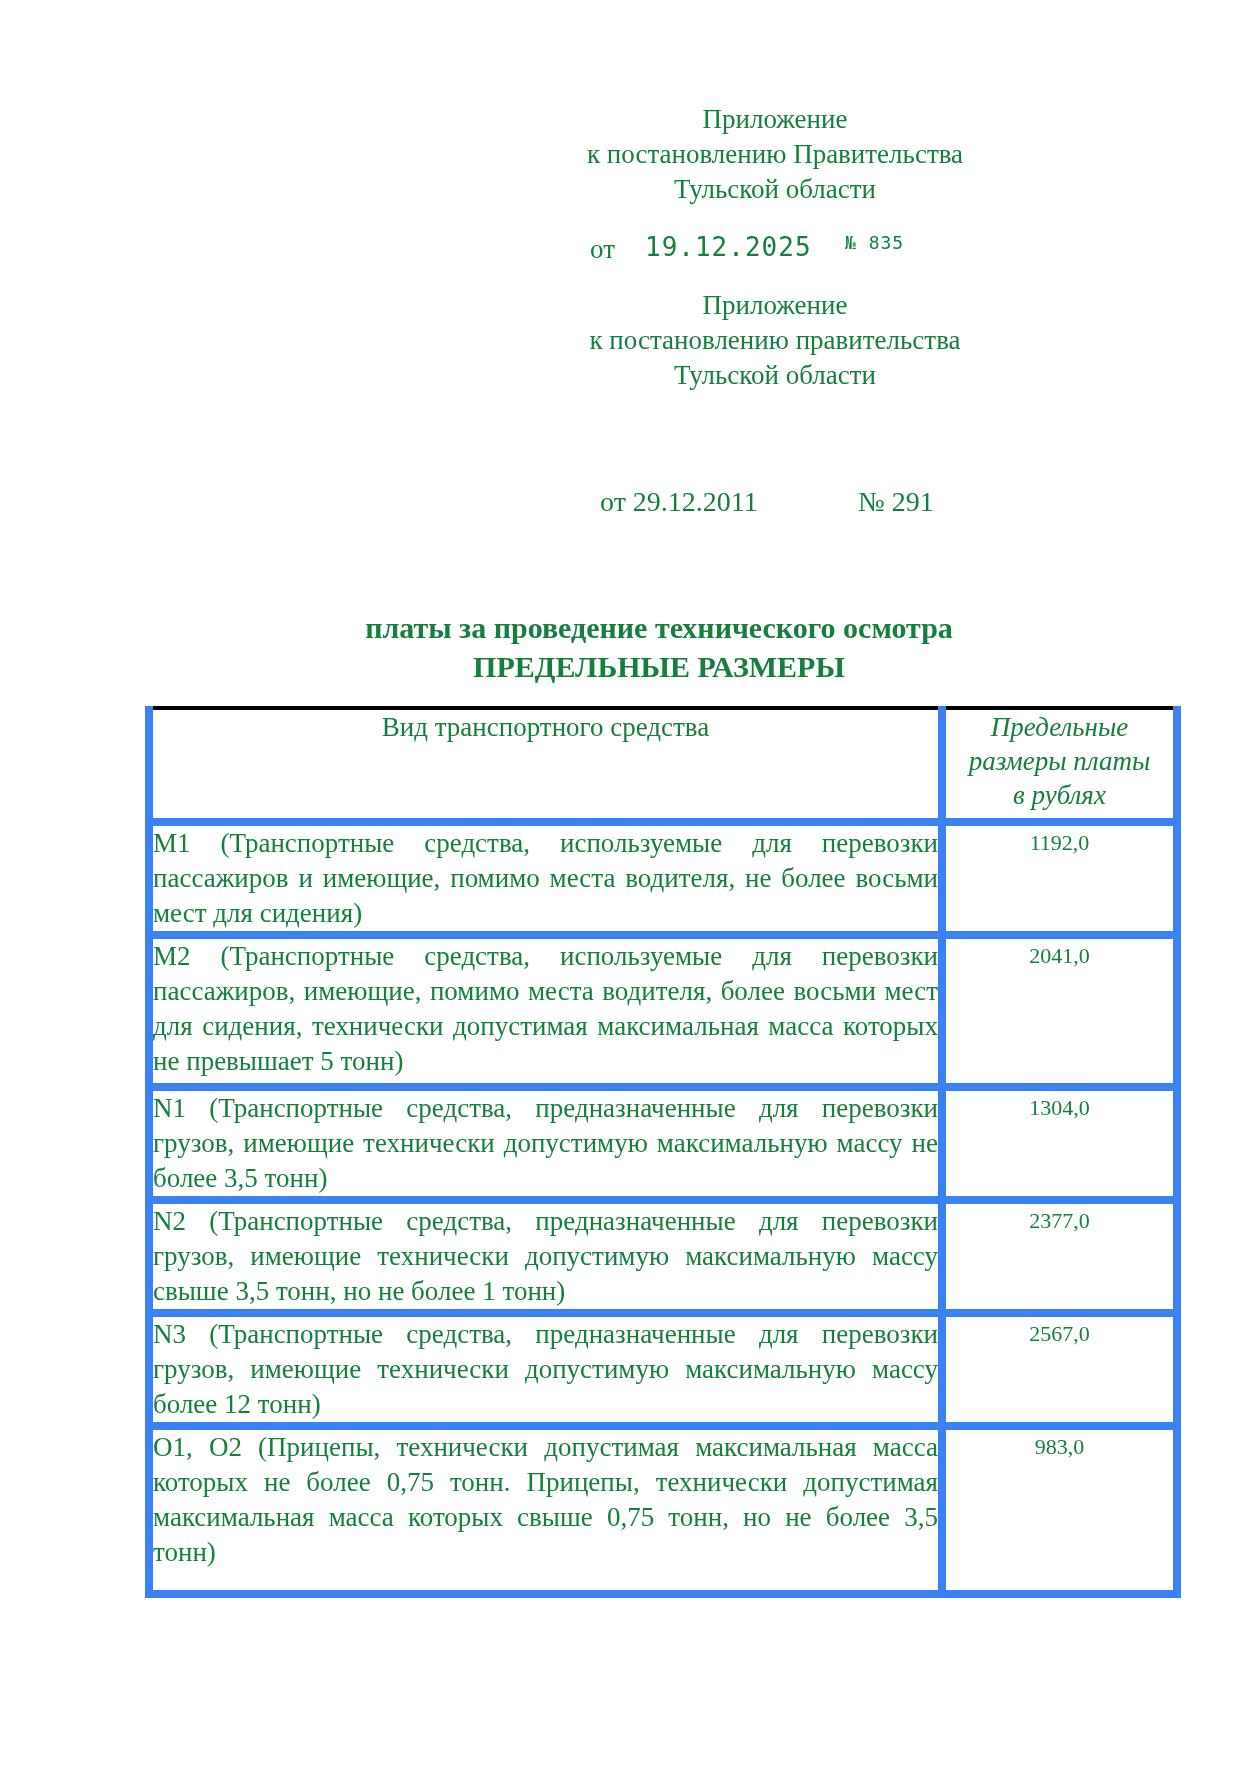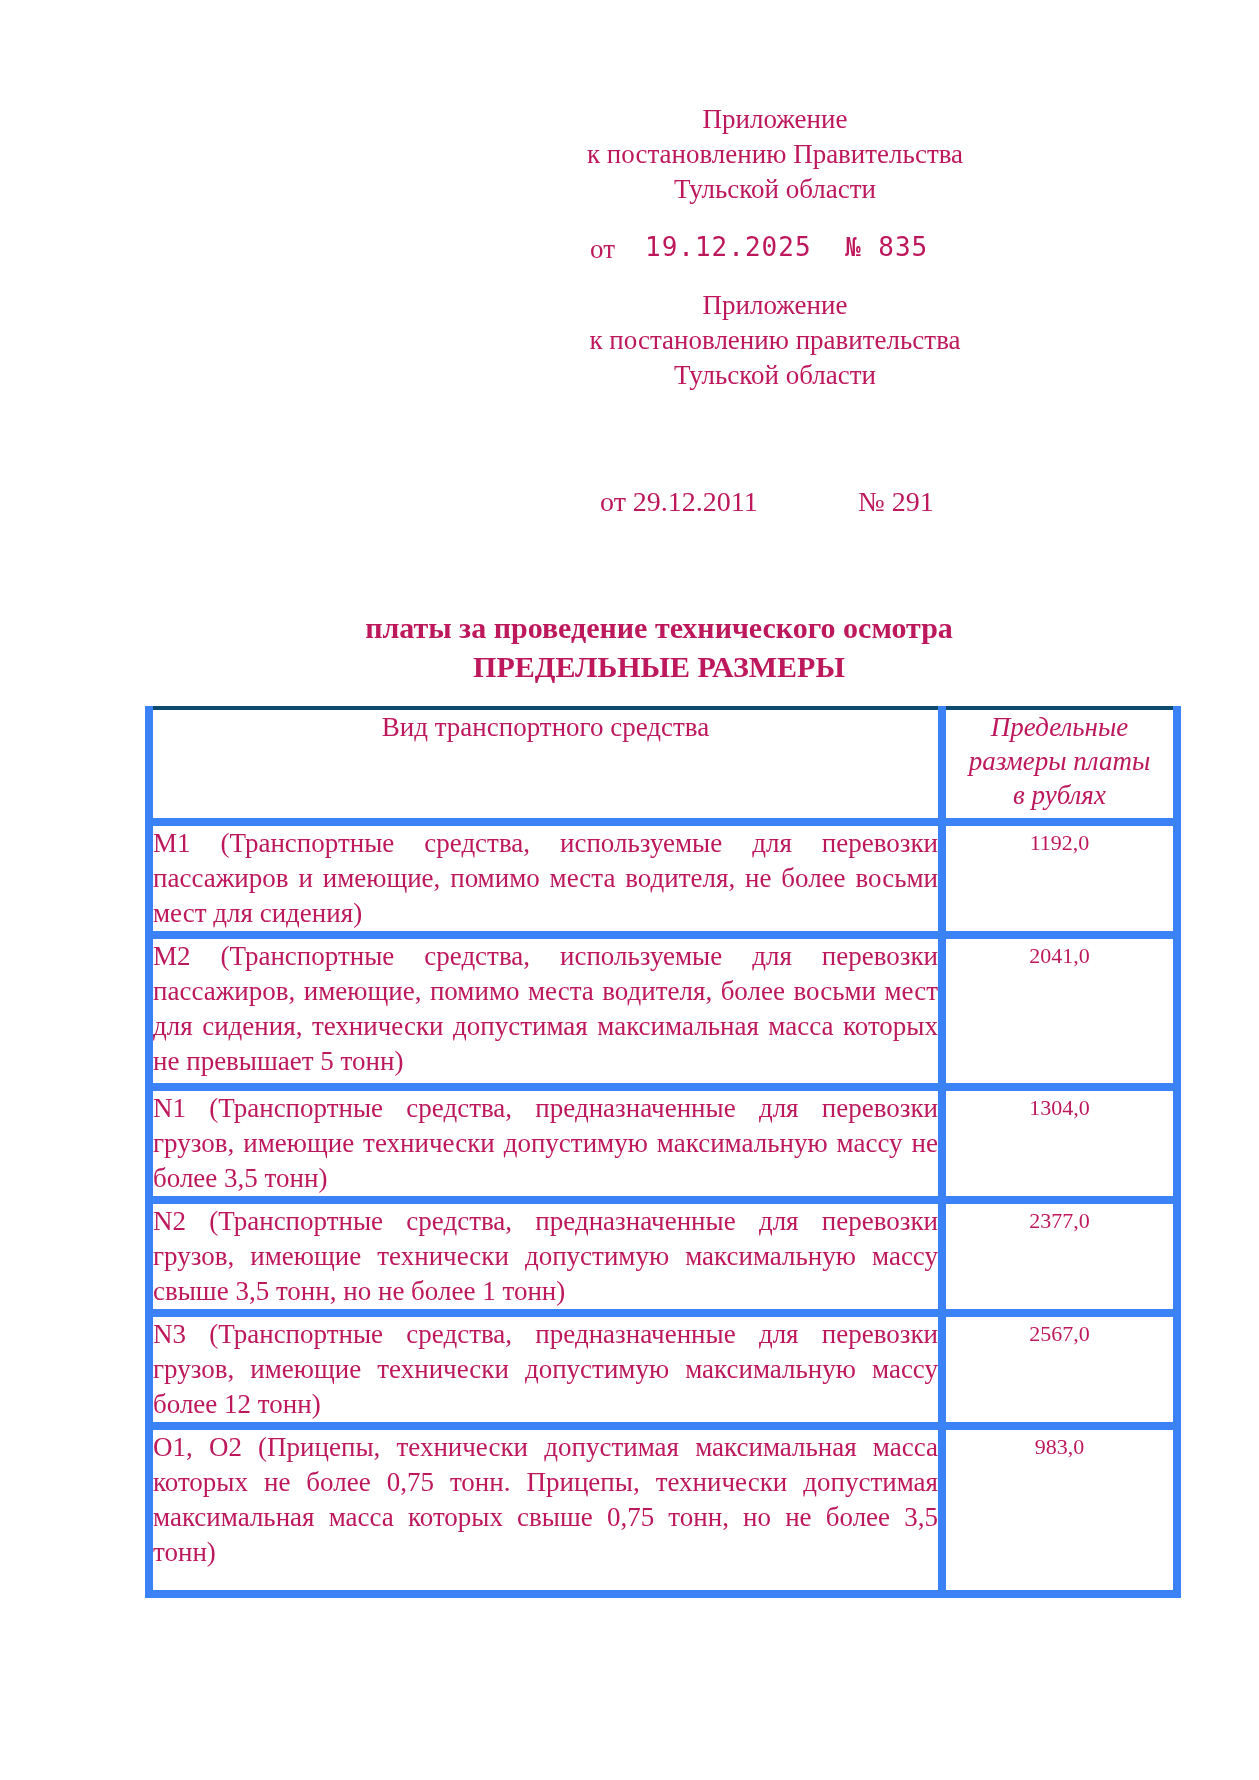--- a/index.html
+++ b/index.html
@@ -1,39 +1,39 @@
 <!DOCTYPE html>
 <html><head>
 <meta charset="utf-8">
 <style>
   html, body { margin:0; padding:0; background:#e8e8e8; }
   .page {
     position:relative;
     width:1259px; height:1780px;
     margin:0 auto;
     background:#ffffff;
-    color:#be185d;
+    color:#15803d;
     font-family:"Liberation Serif", serif;
     overflow:hidden;
   }
 
   
   .appendix {
     position:absolute;
     left:545px; width:460px;
     text-align:center;
     font-size:27px; line-height:35px;
   }
   .appendix-1 { top:102px; }
   .appendix-2 { top:288px; }
 
   .date-line-1 { position:absolute; top:232px; left:545px; width:460px; height:36px; font-size:27px; }
   .d1-prefix { position:absolute; left:45px; top:2px; }
   .d1-date   { position:absolute; left:100px; top:0; font-family:"DejaVu Sans Mono", monospace; font-size:26px; letter-spacing:1px; }
-  .d1-number { position:absolute; left:300px; top:0; font-family:"DejaVu Sans Mono", monospace; font-size:26px; letter-spacing:1px; }
+  .d1-number { position:absolute; left:300px; top:0; font-family:"DejaVu Sans Mono", monospace; font-size:18px; letter-spacing:1px; }
 
   .date-line-2 { position:absolute; top:486px; left:545px; width:460px; height:36px; font-size:28px; }
   .d2-date   { position:absolute; left:55px; top:0; }
   .d2-number { position:absolute; left:313px; top:0; }
 
   
   .doc-title {
     position:absolute;
     left:145px; top:608px; width:1028px;
     text-align:center;
@@ -50,21 +50,21 @@
     table-layout:fixed;
   }
   .fees-table col.c1 { width:793px; }
   .fees-table col.c2 { width:235px; }
   .fees-table td, .fees-table th {
     border:8px solid #3b82f6;
     vertical-align:top;
     font-weight:normal;
     padding:0;
   }
-  .fees-table tr.hdr th { border-top:4px solid #0c4a6e; }
+  .fees-table tr.hdr th { border-top:4px solid #000000; }
   .hdr-type {
     text-align:center; vertical-align:middle;
     font-size:27px; line-height:34px;
   }
   .hdr-fee { text-align:center; vertical-align:middle; font-size:27px; line-height:34px; }
   .hdr-fee-inner { width:195px; margin:0 auto;font-style:italic; }
   .cell-type {
     text-align:justify;
     font-size:27px; line-height:35px;
     padding:3px 14px 0 12px;

